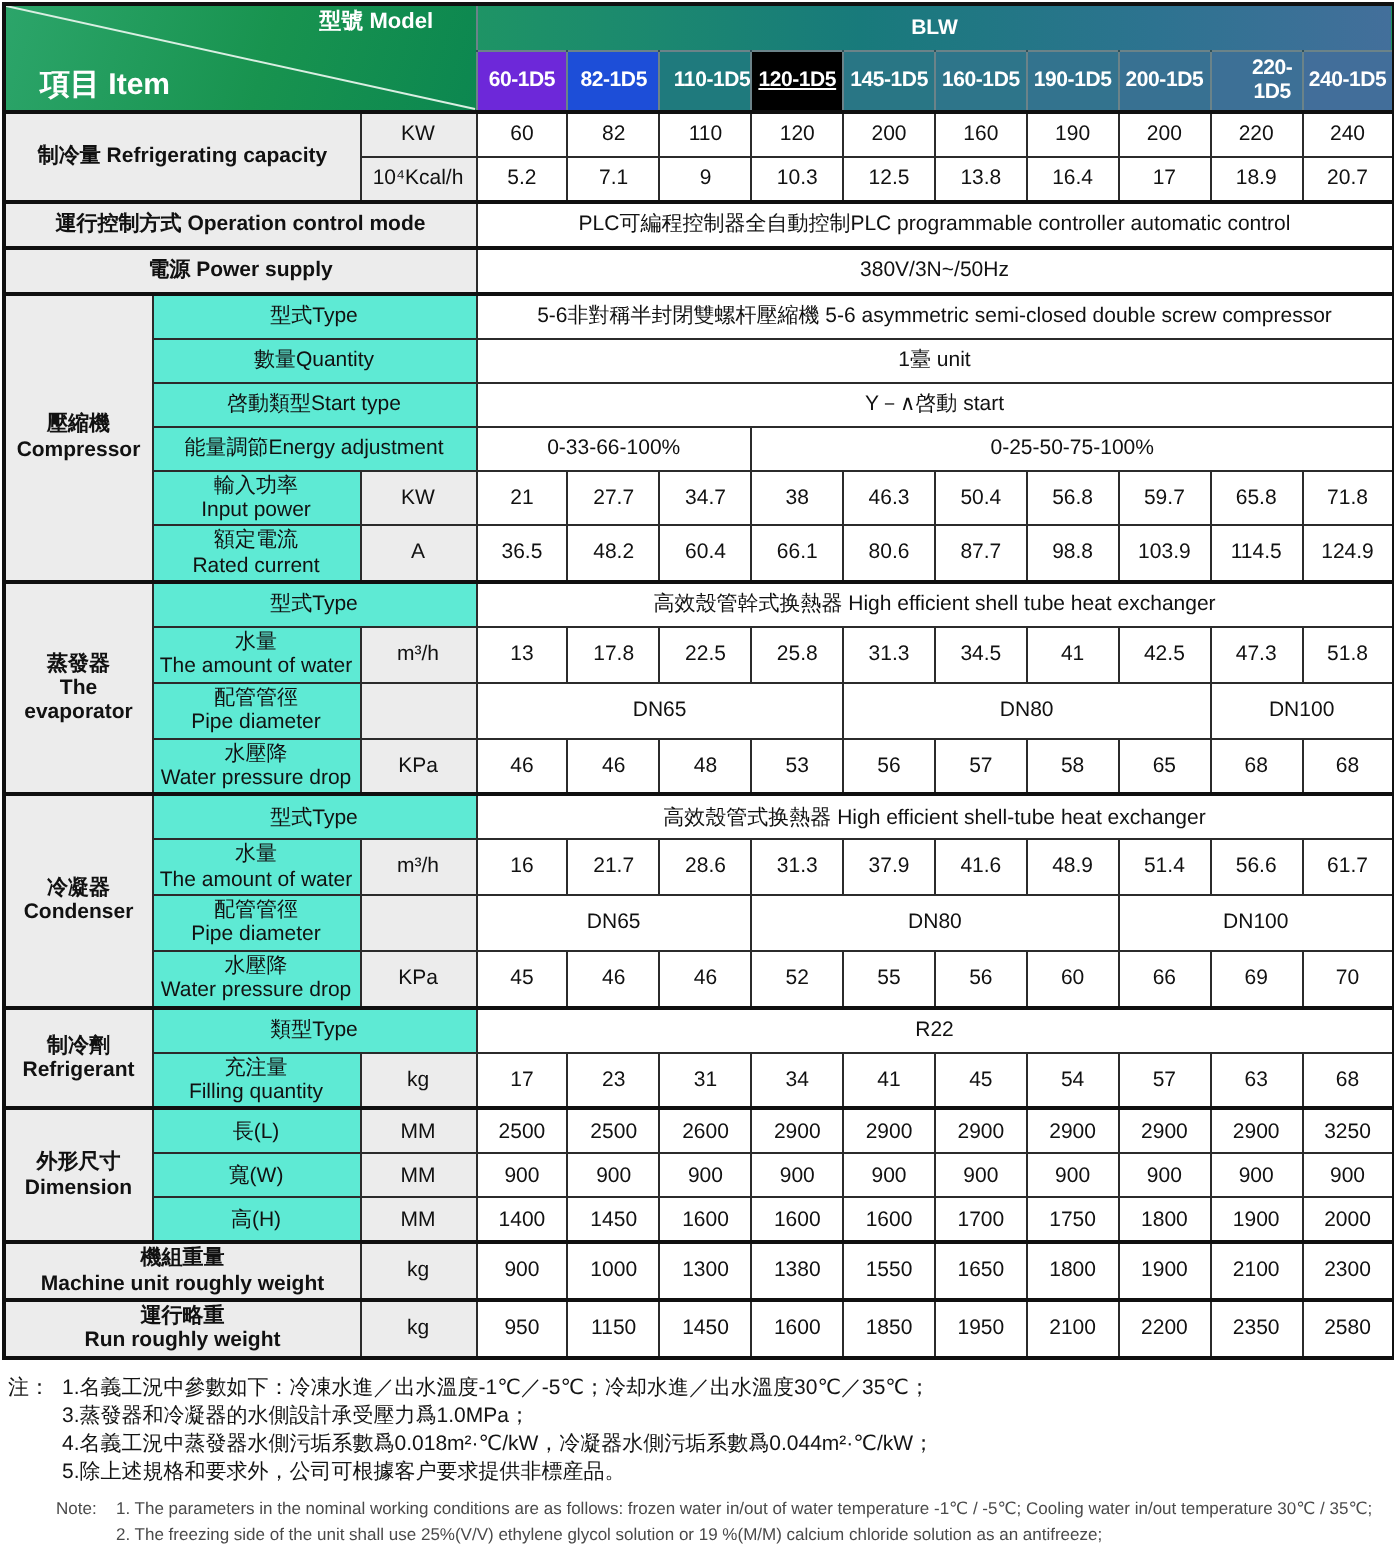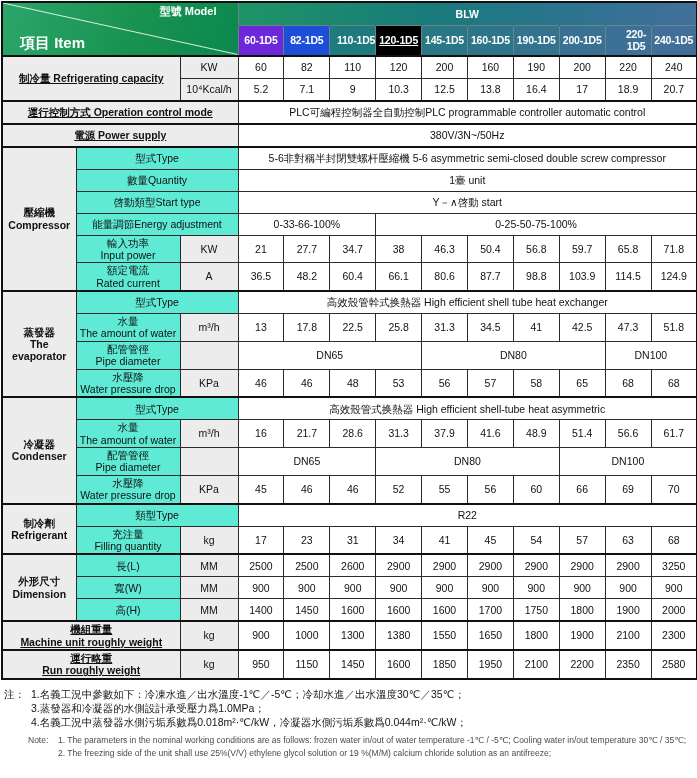--- a/index.html
+++ b/index.html
@@ -51,21 +51,21 @@
     font-weight:bold;
     font-size:10.5px;
     height:16px;
     padding:1px 0;
     letter-spacing:-0.2px;
   }
 
   
   td.sec  { background:#ececec; font-weight:bold; }
   td.lab  { background:#5eead4;margin-left:16px; }
-  td.labb { background:#ececec; font-weight:bold;text-decoration:underline; }
+  td.labb { background:#ececec; font-weight:bold; }
   td.unit { background:#ececec; }
   td.val  { background:#ffffff; }
 
   
   .notes { margin:7px 3px 0 3px; }
   .note-block { display:flex; align-items:flex-start; }
   .note-block.zh { font-size:10.5px; color:#141414; line-height:1.34; }
   .note-block.en { margin-top:5px; font-size:8.5px; color:#4a4a4a; line-height:1.5; }
   .note-prefix { flex:0 0 auto; white-space:nowrap; }
   .note-block.zh .note-prefix { width:27px; }
@@ -244,21 +244,21 @@
           <td class="val">57</td>
           <td class="val">58</td>
           <td class="val">65</td>
           <td class="val">68</td>
           <td class="val">68</td>
         </tr>
         <tr class="thick">
           <td class="sec" rowspan="4">冷凝器
 Condenser</td>
           <td class="lab" colspan="2">型式Type</td>
-          <td class="val" colspan="10">高效殼管式换熱器 High efficient shell-tube heat asymmetric</td>
+          <td class="val" colspan="10">高效殼管式换熱器 High efficient shell-tube heat exchanger</td>
         </tr>
         <tr>
           <td class="lab">水量
 The amount of water</td>
           <td class="unit">m³/h</td>
           <td class="val">16</td>
           <td class="val">21.7</td>
           <td class="val">28.6</td>
           <td class="val">31.3</td>
           <td class="val">37.9</td>
@@ -389,20 +389,21 @@
       </tbody>
   </table>
 
   <div class="notes">
     <div class="note-block zh">
       <div class="note-prefix">注：</div>
       <div class="note-items" id="notes-zh">
           <div class="note-item">1.名義工況中參數如下：冷凍水進／出水溫度-1℃／-5℃；冷却水進／出水溫度30℃／35℃；</div>
           <div class="note-item">3.蒸發器和冷凝器的水側設計承受壓力爲1.0MPa；</div>
           <div class="note-item">4.名義工況中蒸發器水側污垢系數爲0.018m²·℃/kW，冷凝器水側污垢系數爲0.044m²·℃/kW；</div>
+          <div class="note-item">5.除上述規格和要求外，公司可根據客户要求提供非標産品。</div>
         </div>
     </div>
     <div class="note-block en">
       <div class="note-prefix">Note:</div>
       <div class="note-items" id="notes-en">
           <div class="note-item">1. The parameters in the nominal working conditions are as follows: frozen water in/out of water temperature -1℃ / -5℃; Cooling water in/out temperature 30℃ / 35℃;</div>
           <div class="note-item">2. The freezing side of the unit shall use 25%(V/V) ethylene glycol solution or 19 %(M/M) calcium chloride solution as an antifreeze;</div>
         </div>
     </div>
   </div>

